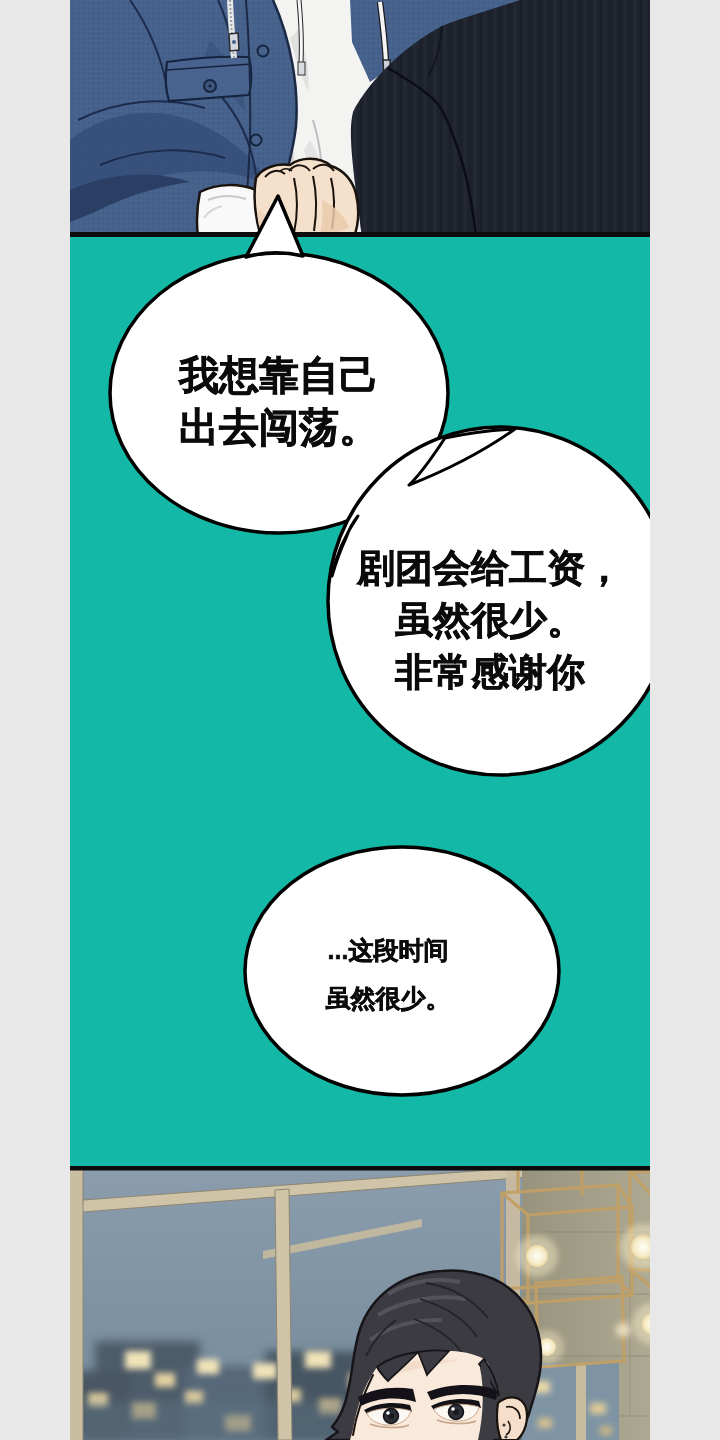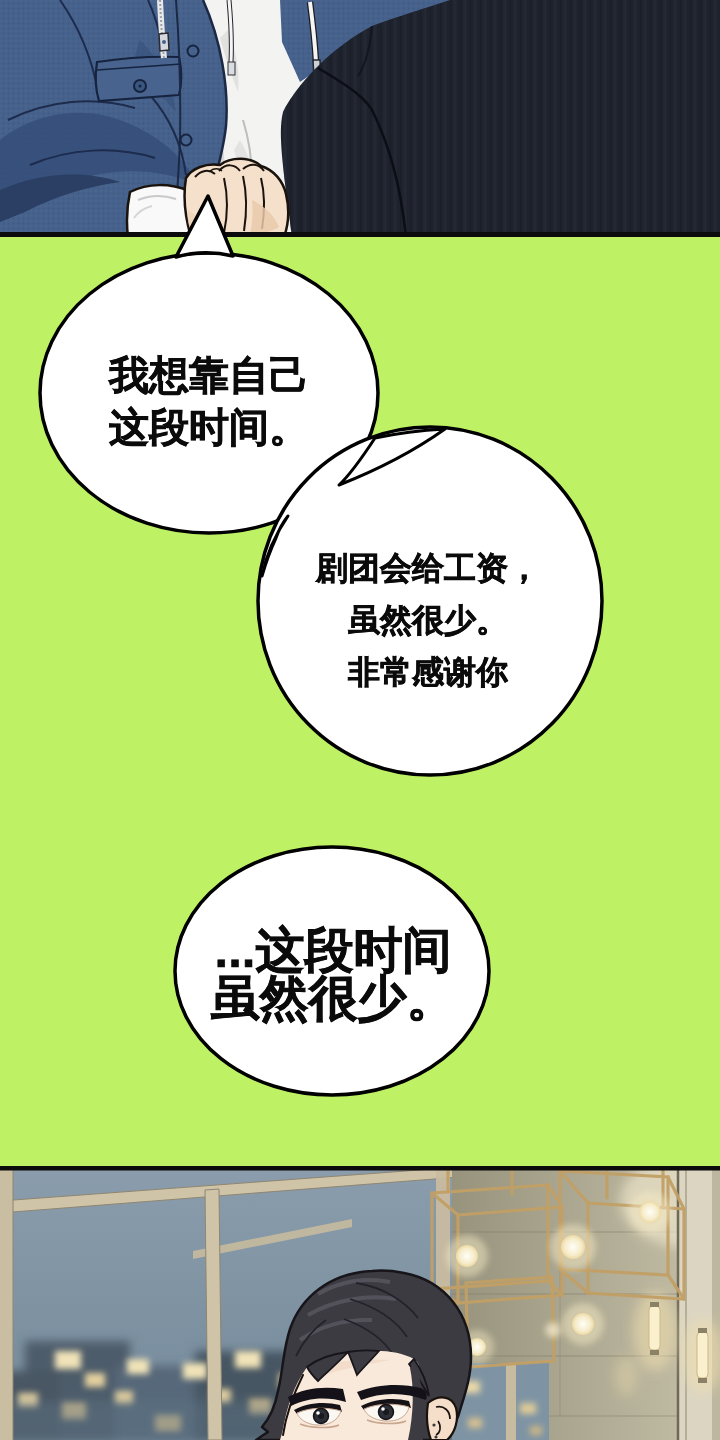--- a/index.html
+++ b/index.html
@@ -1,34 +1,34 @@
 <!DOCTYPE html>
 <html><head>
 <meta charset="utf-8">
 <style>
   html,body{margin:0;padding:0;background:#e8e8e8;}
   .page{
-    position:relative;width:720px;height:1440px;margin:0 auto;
-    background:#bef264;overflow:hidden;
+    position:relative;width:580px;height:1440px;margin:0 auto;
+    background:#14b8a6;overflow:hidden;
     font-family:"Liberation Sans","DejaVu Sans",sans-serif;
   }
   .panel{position:absolute;left:0;width:720px;}
   .panel svg{display:block;}
   #panel-top{top:0;height:237px;}
   #panel-bottom{top:1166px;height:274px;}
   .bubble-layer{position:absolute;left:0;top:0;z-index:5;pointer-events:none;}
   .btxt{
     position:absolute;z-index:6;width:300px;text-align:center;
     color:#0b0b0b;font-weight:800;white-space:nowrap;
     -webkit-text-stroke:0.6px #0b0b0b;
   }
   .btxt div{display:block;}
   #b1{left:59px;top:349px;font-size:40px;line-height:52px;}
-  #b2{left:278px;top:542px;font-size:32px;line-height:52px;}
-  #b3{left:183px;top:926px;font-size:49px;line-height:48px;}
+  #b2{left:270px;top:542px;font-size:38px;line-height:52px;}
+  #b3{left:168px;top:926px;font-size:25px;line-height:48px;}
 </style>
 </head>
 <body>
 
 <div class="page">
 
   <section class="panel" id="panel-top" aria-label="Close-up of a man in a blue denim jacket over a white shirt, fist clenched; shoulder of a man in a dark navy pinstripe suit in the foreground.">
     <svg width="720" height="237" viewBox="0 0 720 237">
       <defs>
         <pattern id="den" width="5" height="5" patternUnits="userSpaceOnUse">
@@ -323,21 +323,21 @@
     <ellipse cx="209" cy="393" rx="169" ry="140" fill="#ffffff" stroke="#000000" stroke-width="3.5"></ellipse>
     <path d="M176,257 L208,196 L233,256 Q204,249 176,257 Z" fill="#ffffff" stroke="#000000" stroke-width="3.5" stroke-linejoin="round"></path>
     <ellipse cx="430" cy="601" rx="172" ry="174" fill="#ffffff" stroke="#000000" stroke-width="3.5"></ellipse>
     <path d="M375,438 Q352,473 339,485 Q400,461 445,429 Q408,431 375,438 Z" fill="#ffffff" stroke="#000000" stroke-width="3" stroke-linejoin="round"></path>
     <path d="M276,538 Q280,526 288,516 Q268,545 262,576 Q268,555 276,538 Z" fill="#ffffff" stroke="#000000" stroke-width="3" stroke-linejoin="round"></path>
     <ellipse cx="332" cy="971" rx="157" ry="124" fill="#ffffff" stroke="#000000" stroke-width="3.5"></ellipse>
   </svg>
 
   <div class="btxt" id="b1">
     <div>我想靠自己</div>
-    <div>这段时间。</div>
+    <div>出去闯荡。</div>
   </div>
   <div class="btxt" id="b2">
     <div>剧团会给工资，</div>
     <div>虽然很少。</div>
     <div>非常感谢你</div>
   </div>
   <div class="btxt" id="b3">
     <div>...这段时间</div>
     <div>虽然很少。</div>
   </div>

